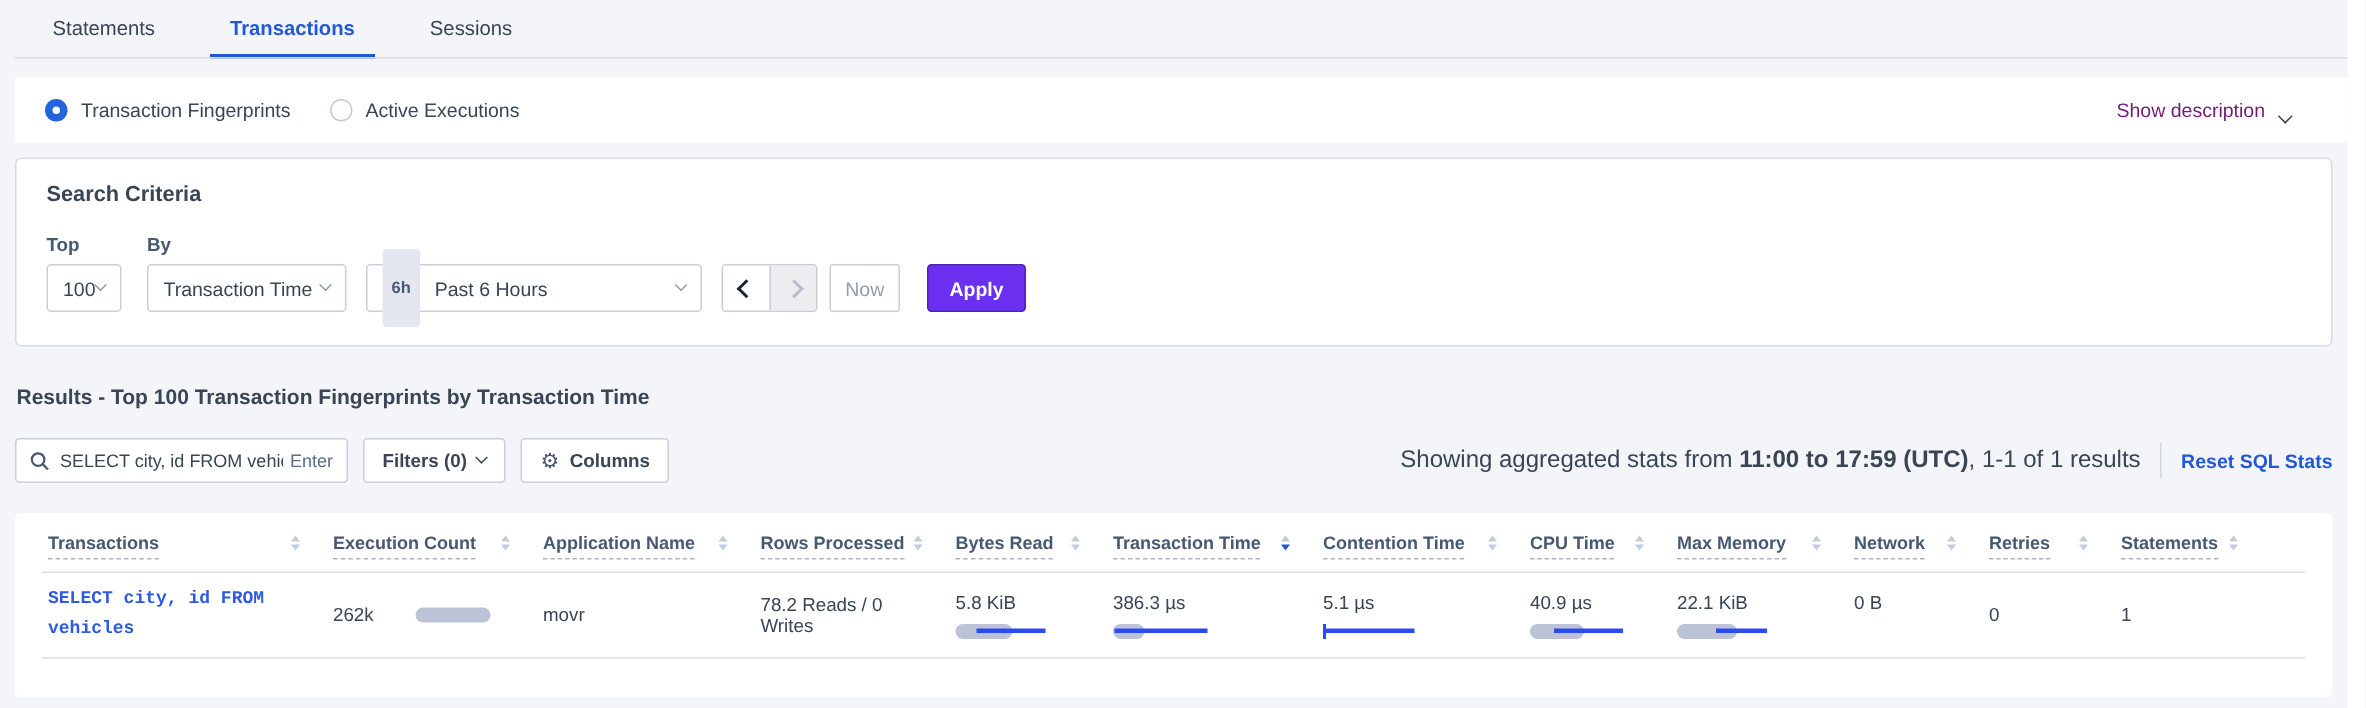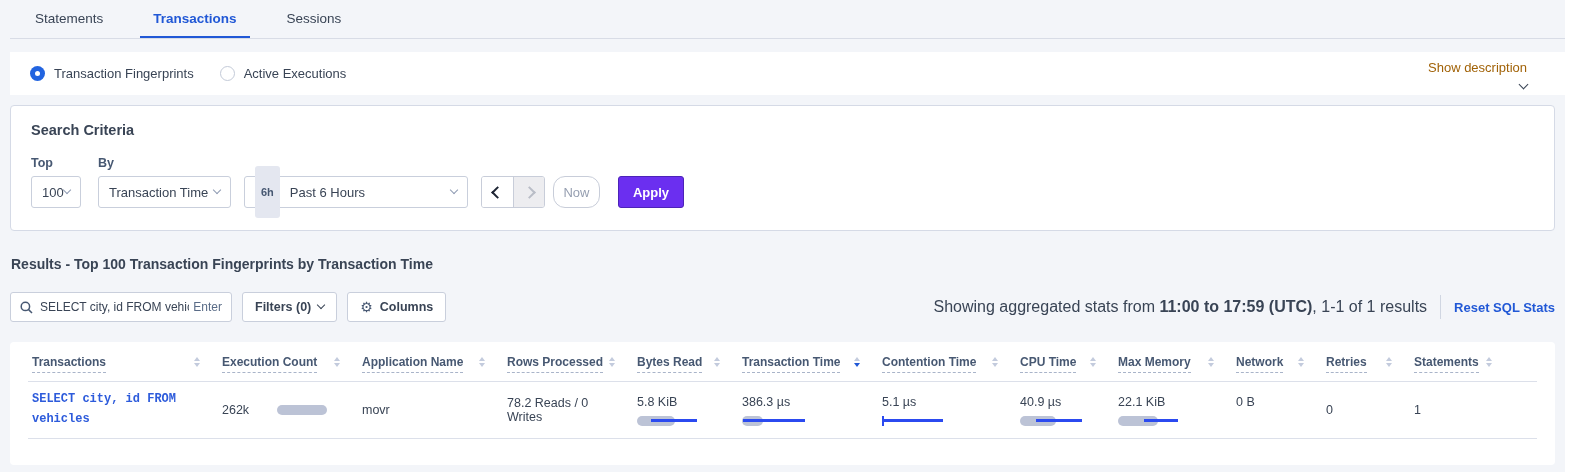--- a/index.html
+++ b/index.html
@@ -15,21 +15,21 @@
   .tab-divider { position:absolute; left:10px; right:12px; top:38px; height:1px; background:#d8dce6; }
 
   
   .radio-bar { position:absolute; left:10px; top:52px; width:1555px; height:43px; background:#fff; display:flex; align-items:center; padding:0 20px; }
   .radio-opt { display:flex; align-items:center; gap:9px; font-size:13px; cursor:pointer; }
   .radio-opt + .radio-opt { margin-left:26px; }
   .radio { width:15px; height:15px; border-radius:50%; flex:none; }
   .radio.sel { background:#2264e0; display:flex; align-items:center; justify-content:center; }
   .radio.sel .dot { width:5px; height:5px; border-radius:50%; background:#fff; }
   .radio.unsel { background:#fff; border:1px solid #c3cad8; }
-  .show-desc { margin-left:auto; margin-right:18px; display:flex; align-items:flex-end; gap:10px; font-size:13px; color:#a16207; cursor:pointer;flex-direction:column; }
+  .show-desc { margin-left:auto; margin-right:18px; display:flex; align-items:flex-end; gap:10px; font-size:13px; color:#701a75; cursor:pointer; }
 
   
   .chev { display:inline-block; width:7px; height:7px; border-right:1.8px solid #394455; border-bottom:1.8px solid #394455; transform:rotate(45deg); margin-top:-4px; }
   .chev.gray { border-color:#8f9bb3; }
   .chev.small { width:6px; height:6px; border-width:1.5px; }
   .chev.left  { transform:rotate(135deg); width:9px; height:9px; border-width:2.2px; border-color:#1d2433; margin:0; }
   .chev.right { transform:rotate(-45deg); width:9px; height:9px; border-width:2.2px; border-color:#b9bdc7; margin:0; }
 
   
   .criteria-card { position:absolute; left:10px; top:105px; width:1545px; height:126px; background:#fff; border:1px solid #d5dae6; border-radius:4px; }
@@ -40,21 +40,21 @@
   .select { height:32px; background:#fff; border:1px solid #c9cfdc; border-radius:3px; display:flex; align-items:center; padding:0 10px; font-size:13px; color:#394455; cursor:pointer; }
   .select .chev { margin-left:auto; }
   .w-top { width:50px; margin-right:17px; }
   .w-by { width:133px; margin-right:13px; }
   .w-time { width:224px; }
   .badge { background:#e4e7f0; color:#475872; font-size:11px; font-weight:700; border-radius:3px; padding:20px 6px; margin-right:10px; }
   .btn-group { display:flex; margin-left:13px; border:1px solid #c8cdd9; border-radius:3px; overflow:hidden; height:32px; }
   .nav-btn { width:31px; height:30px; display:flex; align-items:center; justify-content:center; background:#fff; cursor:pointer; }
   .nav-btn.disabled { background:#ededf0; cursor:default; }
   .nav-btn + .nav-btn { border-left:1px solid #c8cdd9; }
-  .now-btn { margin-left:8px; height:32px; width:47px; background:#fff; border:1px solid #c8cdd9; border-radius:12px; font-size:13px; color:#959eb0; cursor:pointer; display:flex; align-items:center; justify-content:center; }
+  .now-btn { margin-left:8px; height:32px; width:47px; background:#fff; border:1px solid #c8cdd9; border-radius:2px; font-size:13px; color:#959eb0; cursor:pointer; display:flex; align-items:center; justify-content:center; }
   .apply-btn { margin-left:18px; height:32px; width:66px; background:#6b2ff0; border:1px solid #4c23b8; border-radius:3px; font-size:13px; font-weight:700; color:#fff; cursor:pointer; display:flex; align-items:center; justify-content:center; }
 
   
   .results-heading { position:absolute; left:11px; top:256px; font-size:14px; font-weight:700; color:#394455; }
   .results-toolbar { position:absolute; left:10px; top:292px; width:1545px; height:30px; display:flex; align-items:center; }
   .search-box { width:222px; height:30px; background:#fff; border:1px solid #c9cfdc; border-radius:3px; display:flex; align-items:center; padding:0 9px; }
   .search-box input { flex:1; min-width:0; border:none; outline:none; font-size:12px; color:#394455; font-family:"Liberation Sans", sans-serif; background:transparent; margin-left:7px; }
   .enter-hint { font-size:12px; color:#5a6c87; margin-left:4px; }
   .tool-btn { margin-left:10px; height:30px; background:#fff; border:1px solid #c9cfdc; border-radius:3px; padding:0 12px; display:flex; align-items:center; gap:7px; font-size:12.5px; font-weight:700; color:#394455; cursor:pointer; }
   .gear { font-size:14px; font-weight:400; color:#475872; line-height:1; }

